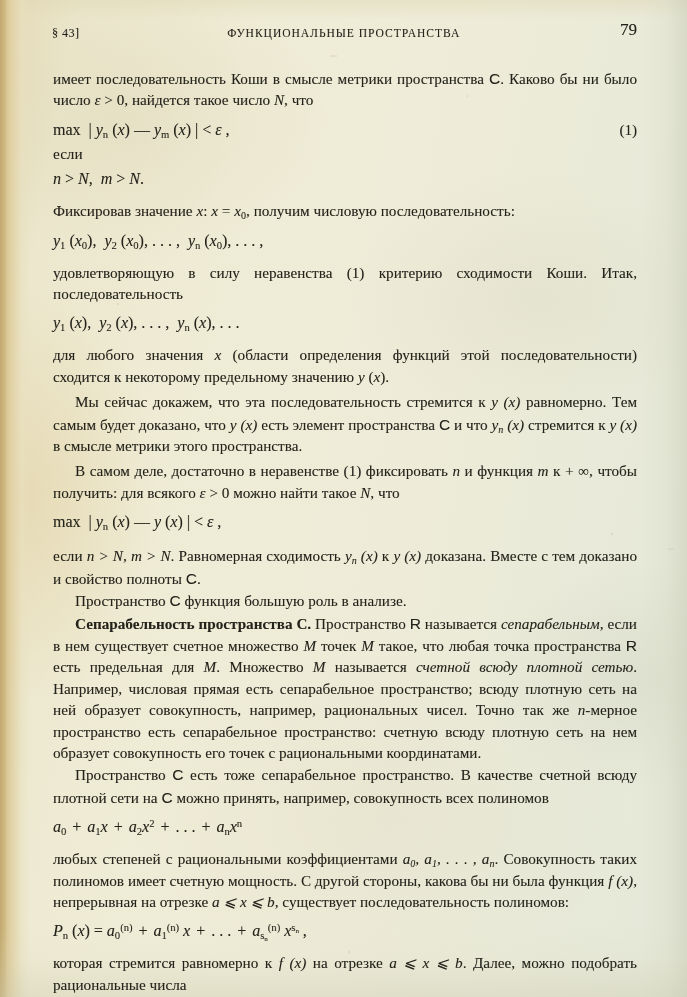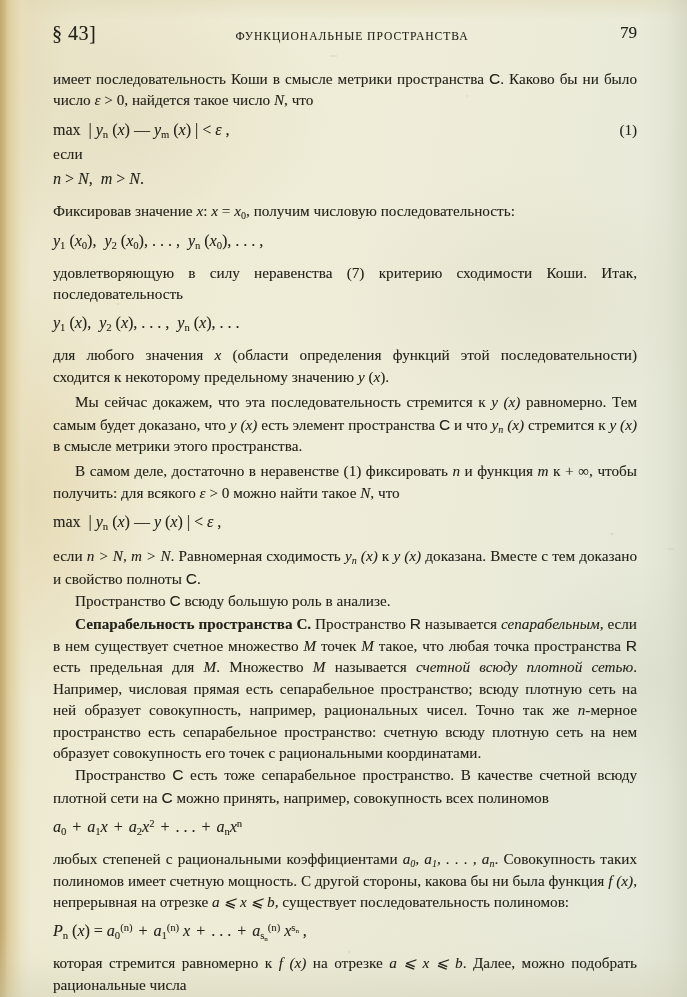--- a/index.html
+++ b/index.html
@@ -82,21 +82,21 @@
     left: 52px;
     right: 50px;
     top: 22px;
     height: 22px;
     display: flex;
     align-items: baseline;
     justify-content: space-between;
     filter: contrast(1.05);
   }
   .runhead .sec {
-    font-size: 20px;
+    font-size: 12px;
     letter-spacing: 0.5px;
     color: #262520;
   }
   .runhead .title {
     font-size: 11.5px;
     letter-spacing: 1.0px;
     color: #2a2923;
     text-transform: uppercase;
     white-space: nowrap;
     position: relative;
@@ -196,40 +196,40 @@
       <p class="t noind">если</p>
       <div class="sp4"></div>
       <p class="eq"><span><i>n</i> &gt; <i>N</i>,&nbsp; <i>m</i> &gt; <i>N</i>.</span></p>
       <div class="sp12"></div>
 
       <p class="t noind">Фиксировав значение <i>x</i>: <i>x</i> = <i>x</i><sub>0</sub>, получим числовую последовательность:</p>
       <div class="sp8"></div>
       <p class="eq"><span><i>y</i><sub>1</sub> (<i>x</i><sub>0</sub>),&nbsp; <i>y</i><sub>2</sub> (<i>x</i><sub>0</sub>), . . . ,&nbsp; <i>y</i><sub>n</sub> (<i>x</i><sub>0</sub>), . . . ,</span></p>
       <div class="sp12"></div>
 
-      <p class="t noind">удовлетворяющую в силу неравенства (7) критерию сходимости Коши. Итак, последовательность</p>
+      <p class="t noind">удовлетворяющую в силу неравенства (1) критерию сходимости Коши. Итак, последовательность</p>
       <div class="sp8"></div>
       <p class="eq"><span><i>y</i><sub>1</sub> (<i>x</i>),&nbsp; <i>y</i><sub>2</sub> (<i>x</i>), . . . ,&nbsp; <i>y</i><sub>n</sub> (<i>x</i>), . . .</span></p>
       <div class="sp12"></div>
 
       <p class="t noind">для любого значения <i>x</i> (области определения функций этой последовательности) сходится к некоторому предельному значению <i>y</i> (<i>x</i>).</p>
 
       <div class="sp4"></div>
       <p class="t ind"><span>Мы сейчас докажем, что эта последовательность стремится к </span><i><i>y</i> (<i>x</i>)</i><span> равномерно. Тем самым будет доказано, что </span><i><i>y</i> (<i>x</i>)</i><span> есть элемент пространства </span><span class="spc">C</span><span>  и что </span><i><i>y</i><sub>n</sub> (<i>x</i>)</i><span> стремится к </span><i><i>y</i> (<i>x</i>)</i><span> в смысле метрики этого пространства.</span></p>
 
       <div class="sp4"></div>
       <p class="t ind"><span>В самом деле, достаточно в неравенстве (1) фиксировать </span><i class="v">n</i><span> и функция </span><i class="v">m</i><span> к + ∞, чтобы получить: для всякого </span><i class="v">ε</i><span> &gt; 0 можно найти такое </span><i class="v">N</i><span>, что</span></p>
 
       <div class="sp8"></div>
       <p class="eq"><span>max&nbsp; | <i>y</i><sub>n</sub> (<i>x</i>) — <i>y</i> (<i>x</i>) | &lt; <i>ε</i> ,</span></p>
       <div class="sp14"></div>
 
       <p class="t noind"><span>если </span><i><i>n</i> &gt; <i>N</i>, <i>m</i> &gt; <i>N</i></i><span>. Равномерная сходимость </span><i><i>y</i><sub>n</sub> (<i>x</i>)</i><span> к </span><i><i>y</i> (<i>x</i>)</i><span> доказана. Вместе с тем доказано и свойство полноты </span><span class="spc">C</span><span>.</span></p>
 
-      <p class="t ind"><span>Пространство </span><span class="spc">C</span><span> всюду большую роль в анализе.</span></p>
+      <p class="t ind"><span>Пространство </span><span class="spc">C</span><span> функция большую роль в анализе.</span></p>
 
       <p class="t ind tight"><span class="bold">Сепарабельность пространства C.</span><span> Пространство </span><span class="spc">R</span><span> называется </span><i class="v">сепарабельным</i><span>, если в нем существует счетное множество </span><i class="v">M</i><span> точек </span><i class="v">M</i><span> такое, что любая точка пространства </span><span class="spc">R</span><span> есть предельная для </span><i class="v">M</i><span>. Множество </span><i class="v">M</i><span> называется </span><i class="v">счетной всюду плотной сетью</i><span>. Например, числовая прямая есть сепарабельное пространство; всюду плотную сеть на ней образует совокупность, например, рациональных чисел. Точно так же </span><i class="v">n</i><span>-мерное пространство есть сепарабельное пространство: счетную всюду плотную сеть на нем образует совокупность его точек с рациональными координатами.</span></p>
 
       <p class="t ind tight"><span>Пространство </span><span class="spc">C</span><span> есть тоже сепарабельное пространство. В качестве счетной всюду плотной сети на </span><span class="spc">C</span><span> можно принять, например, совокупность всех полиномов</span></p>
 
       <div class="sp8"></div>
       <p class="eq"><span><i>a</i><sub>0</sub> <span class="op">+</span> <i>a</i><sub>1</sub><i>x</i> <span class="op">+</span> <i>a</i><sub>2</sub><i>x</i><sup>2</sup> <span class="op">+</span> . . . <span class="op">+</span> <i>a</i><sub>n</sub><i>x</i><sup>n</sup></span></p>
       <div class="sp12"></div>
 
       <p class="t noind tight"><span>любых степеней с рациональными коэффициентами </span><i><i>a</i><sub>0</sub>, <i>a</i><sub>1</sub>, . . . , <i>a</i><sub>n</sub></i><span>. Совокупность таких полиномов имеет счетную мощность. С другой стороны, какова бы ни была функция </span><i><i>f</i> (<i>x</i>)</i><span>, непрерывная на отрезке </span><i><i>a</i> ⩽ <i>x</i> ⩽ <i>b</i></i><span>, существует последовательность полиномов:</span></p>

